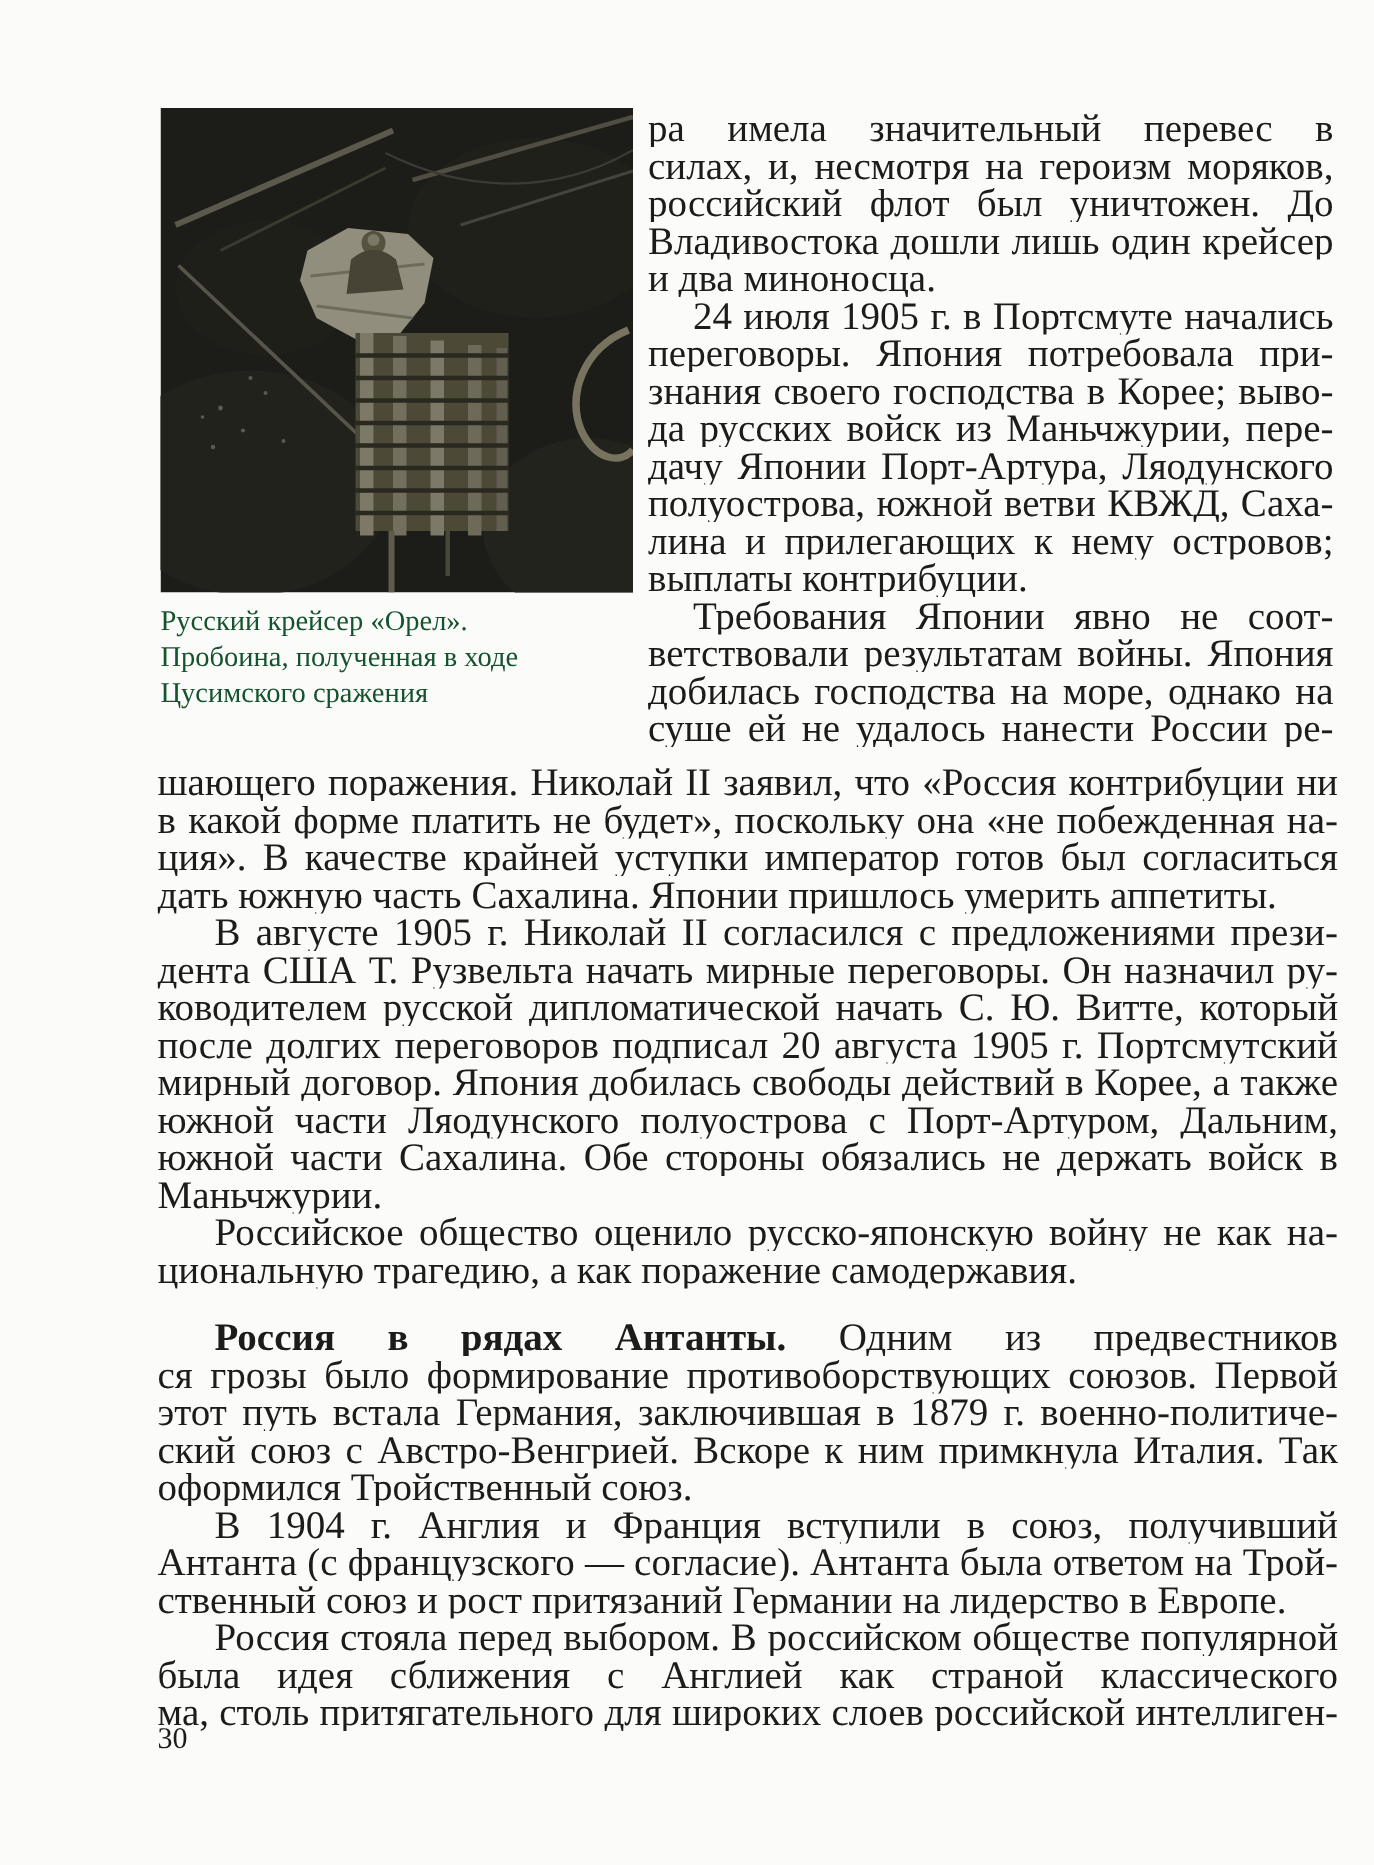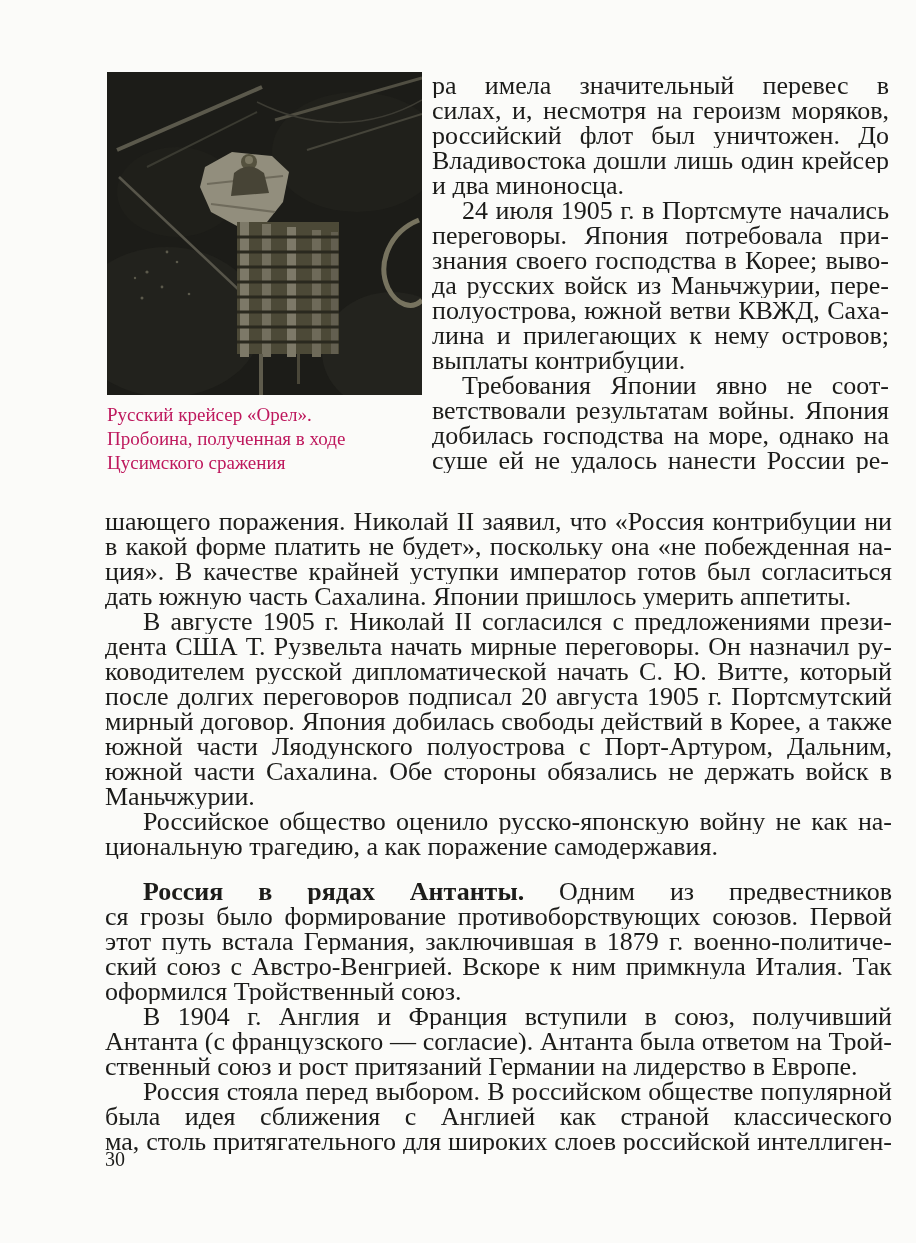--- a/index.html
+++ b/index.html
@@ -21,21 +21,21 @@
   .ln.tl { text-align-last:left; }
   .ln.ind { text-indent:38px; }
   #right-col .ln.ind { text-indent:30px; }
   #photo {
     position:absolute; left:107px; top:72px;
     width:315px; height:323px;
   }
   #photo svg { display:block; }
   #caption {
     position:absolute; left:107px; top:403px; width:340px;
-    font-size:19px; line-height:24px; color:#be185d;
+    font-size:19px; line-height:24px; color:#14532d;
   }
   #right-col { position:absolute; left:432px; top:73px; width:457px; }
   #body-text { position:absolute; left:105px; top:509px; width:787px; }
   .pgap { margin-top:20px; }
   .lead-bold { font-weight:bold; }
   #page-num {
     position:absolute; left:105px; top:1147px;
     font-size:20px; line-height:25px;
   }
 </style>
@@ -107,20 +107,21 @@
 <div id="right-col">
   <div class="ln">ра имела значительный перевес в боевых</div>
   <div class="ln">силах, и, несмотря на героизм моряков,</div>
   <div class="ln">российский флот был уничтожен. До</div>
   <div class="ln">Владивостока дошли лишь один крейсер</div>
   <div class="ln tl">и два миноносца.</div>
   <div class="ln ind">24 июля 1905 г. в Портсмуте начались</div>
   <div class="ln">переговоры. Япония потребовала при-</div>
   <div class="ln">знания своего господства в Корее; выво-</div>
   <div class="ln">да русских войск из Маньчжурии, пере-</div>
+  <div class="ln">дачу Японии Порт-Артура, Ляодунского</div>
   <div class="ln">полуострова, южной ветви КВЖД, Саха-</div>
   <div class="ln">лина и прилегающих к нему островов;</div>
   <div class="ln tl">выплаты контрибуции.</div>
   <div class="ln ind">Требования Японии явно не соот-</div>
   <div class="ln">ветствовали результатам войны. Япония</div>
   <div class="ln">добилась господства на море, однако на</div>
   <div class="ln">суше ей не удалось нанести России ре-</div>
 </div>
 
 <div id="body-text">

